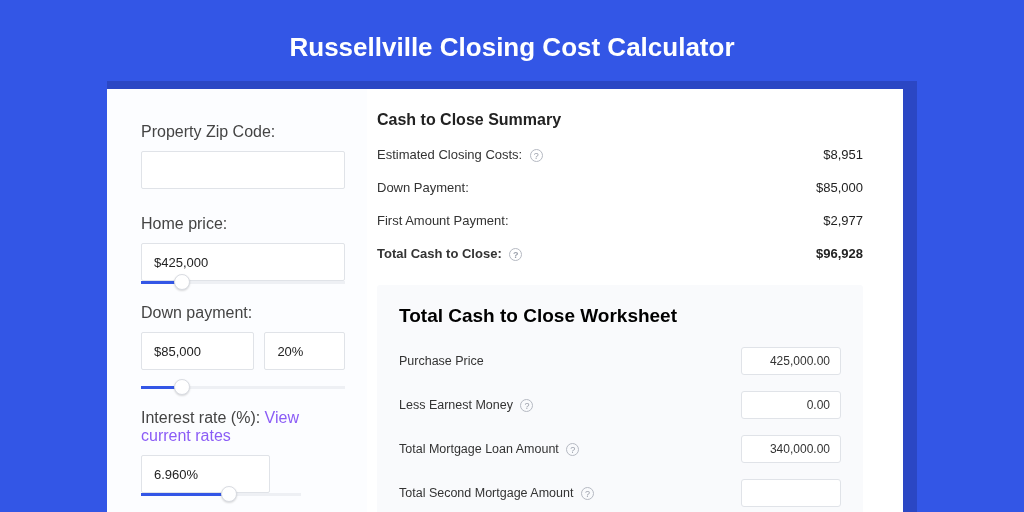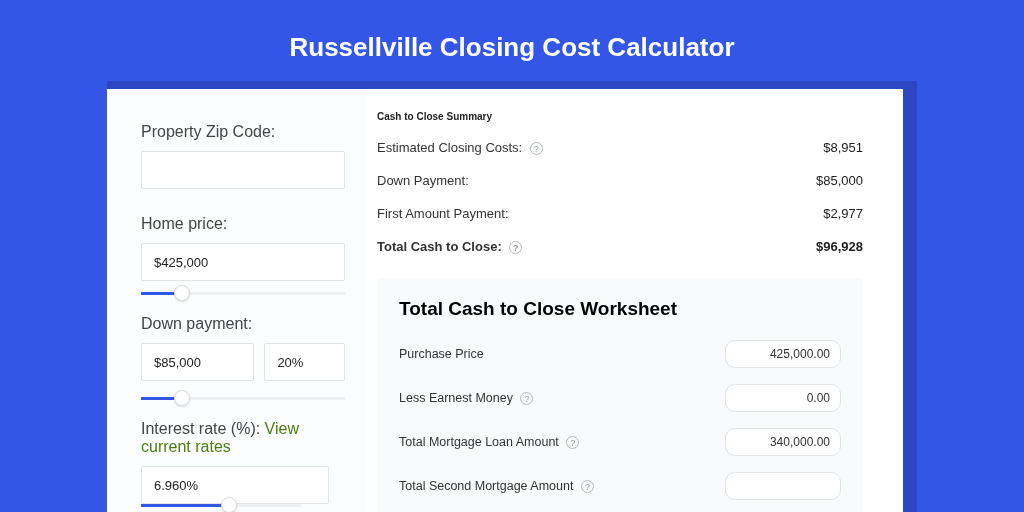--- a/index.html
+++ b/index.html
@@ -43,21 +43,21 @@
     flex: 1;
     padding: 22px 40px 22px 10px;
   }
   .field-label {
     font-size: 16px;
     color: #444;
     margin-bottom: 10px;
     display: block;
   }
   .field-label .link {
-    color: #4d7c0f;
+    color: #8b5cf6;
     cursor: pointer;
   }
   .text-input {
     width: 100%;
     height: 38px;
     border: 1px solid #e0e3e8;
     border-radius: 2px;
     padding: 0 12px;
     font-size: 13px;
     color: #222;
@@ -86,25 +86,25 @@
     box-shadow: 0 1px 2px rgba(0,0,0,0.15);
     position: absolute;
     top: -7px;
     transform: translateX(-50%);
     cursor: pointer;
   }
   .dp-row { display: flex; gap: 10px; }
   .dp-row .text-input:first-child { flex: 1.6; }
   .dp-row .text-input:last-child { flex: 1; }
   .zip-wrap { margin-bottom: 22px; }
-  .interest-wrap .text-input { width: 188px; }
+  .interest-wrap .text-input { width: 129px; }
 
   .section-head {
     font-weight: 700;
-    font-size: 10px;
+    font-size: 16px;
     color: #222;
     margin-bottom: 18px;
   }
   .sum-row {
     display: flex;
     justify-content: space-between;
     align-items: center;
     margin-bottom: 18px;
     font-size: 13px;
   }
@@ -137,24 +137,24 @@
     margin-bottom: 20px;
   }
   .ws-row {
     display: flex;
     justify-content: space-between;
     align-items: center;
     margin-bottom: 16px;
   }
   .ws-label { font-size: 12.5px; color: #333; }
   .ws-input {
-    width: 116px;
+    width: 100px;
     height: 28px;
     border: 1px solid #e0e3e8;
-    border-radius: 10px;
+    border-radius: 3px;
     text-align: right;
     padding: 0 10px;
     font-size: 12px;
     color: #333;
     background: #fff;
   }
 </style>
 </head>
 <body>
 
@@ -165,21 +165,21 @@
 
     <div class="left-col">
 
       <div class="zip-wrap">
         <label class="field-label">Property Zip Code:</label>
         <input class="text-input" value="" style="">
       </div>
 
       <div>
         <label class="field-label">Home price:</label>
-        <input class="text-input" style="margin-bottom: 11px;" value="$425,000">
+        <input class="text-input" style="margin-bottom: 0px;" value="$425,000">
         <div class="slider-wrap">
           <div class="slider-track">
             <div class="slider-fill" style="width:20%"></div>
             <div class="slider-thumb" style="left:20%"></div>
           </div>
         </div>
       </div>
 
       <div>
         <label class="field-label">Down payment:</label>

